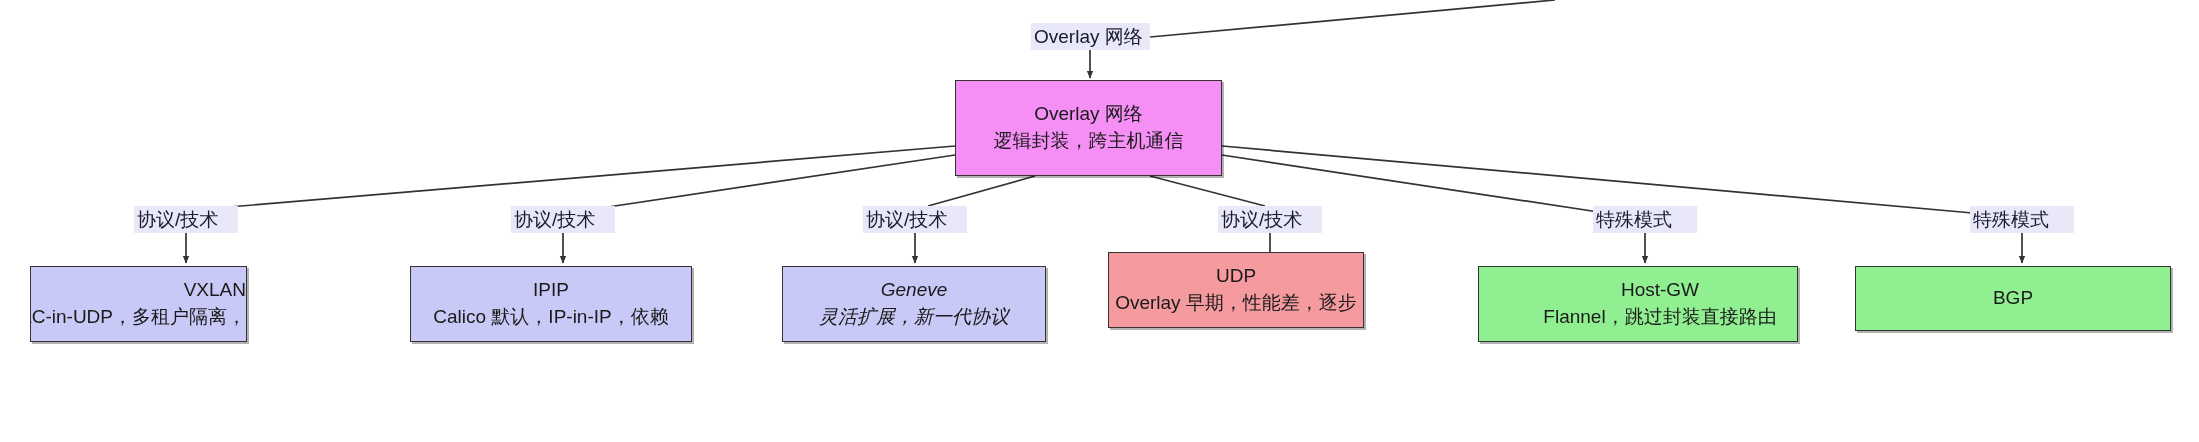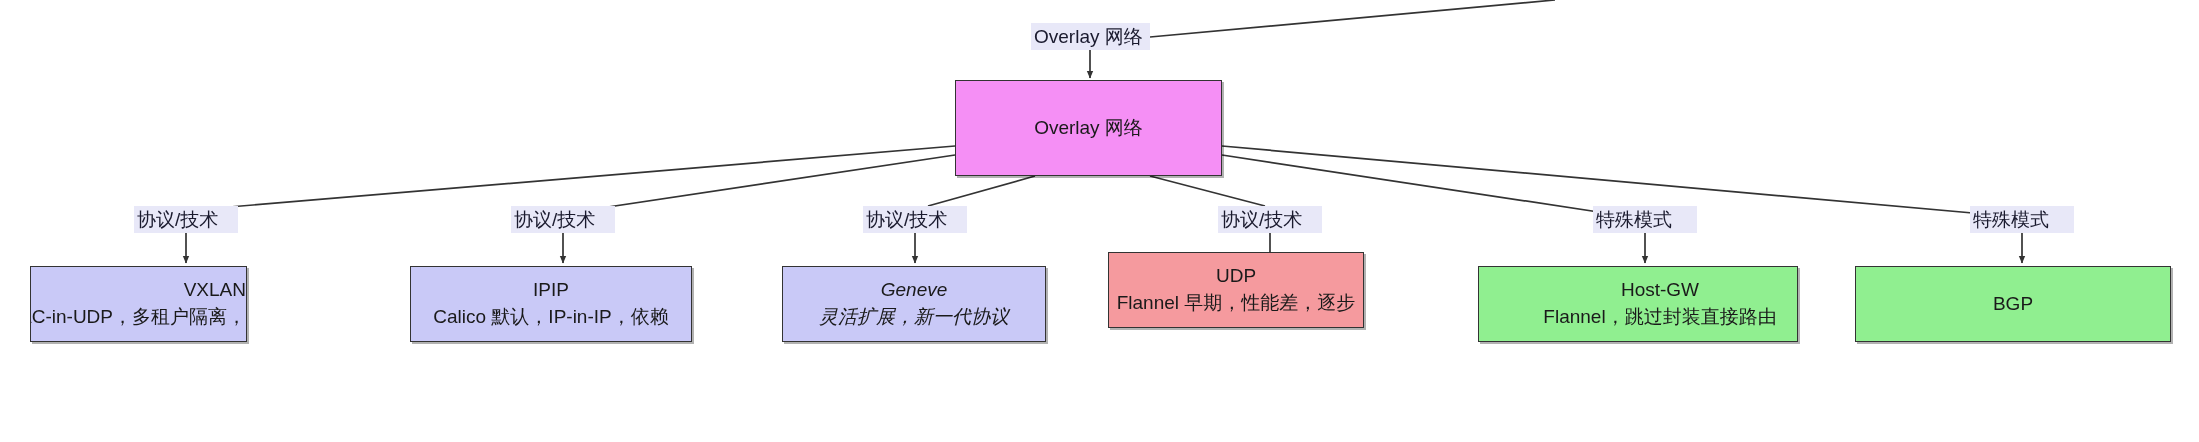--- a/index.html
+++ b/index.html
@@ -102,20 +102,21 @@
     <path d="M 1645 233 L 1645 263" fill="none" stroke="#333333" stroke-width="1.7" marker-end="url(#arrowhead)"></path>
     <path d="M 2022 233 L 2022 263" fill="none" stroke="#333333" stroke-width="1.7" marker-end="url(#arrowhead)"></path>
   </svg>
 
   <div class="edge-label" style="left:1031px; top:23px; width:119px; height:27px;">
     <span>Overlay 网络</span>
   </div>
 
   <div class="node node-root" style="left:955px; top:80px; width:267px; height:96px;">
     <span class="node-title">Overlay 网络</span>
+    <span class="node-desc">逻辑封装，跨主机通信</span>
   </div>
 
   <div class="edge-label" style="left:134px; top:206px; width:104px; height:27px;">
     <span>协议/技术</span>
   </div>
   <div class="edge-label" style="left:511px; top:206px; width:104px; height:27px;">
     <span>协议/技术</span>
   </div>
   <div class="edge-label" style="left:863px; top:206px; width:104px; height:27px;">
     <span>协议/技术</span>
@@ -140,25 +141,25 @@
     <span class="node-desc">Calico 默认，IP-in-IP，依赖</span>
   </div>
 
   <div class="node node-proto" style="left:782px; top:266px; width:264px; height:76px;font-style:italic;">
     <span class="node-title">Geneve</span>
     <span class="node-desc">灵活扩展，新一代协议</span>
   </div>
 
   <div class="node node-legacy" style="left:1108px; top:252px; width:256px; height:76px;align-items:center;">
     <span class="node-title">UDP</span>
-    <span class="node-desc">Flannel 早期，性能差，逐步</span>
+    <span class="node-desc">Overlay 早期，性能差，逐步</span>
   </div>
 
   <div class="node node-special" style="left:1478px; top:266px; width:320px; height:76px;padding-left:44px;">
     <span class="node-title">Host-GW</span>
     <span class="node-desc">Flannel，跳过封装直接路由</span>
   </div>
 
-  <div class="node node-special" style="left:1855px; top:266px; width:316px; height:76px;">
+  <div class="node node-special" style="left:1855px; top:266px; width:316px; height:65px;">
     <span class="node-title">BGP</span>
   </div>
 
 </div>
 
 </body></html>

